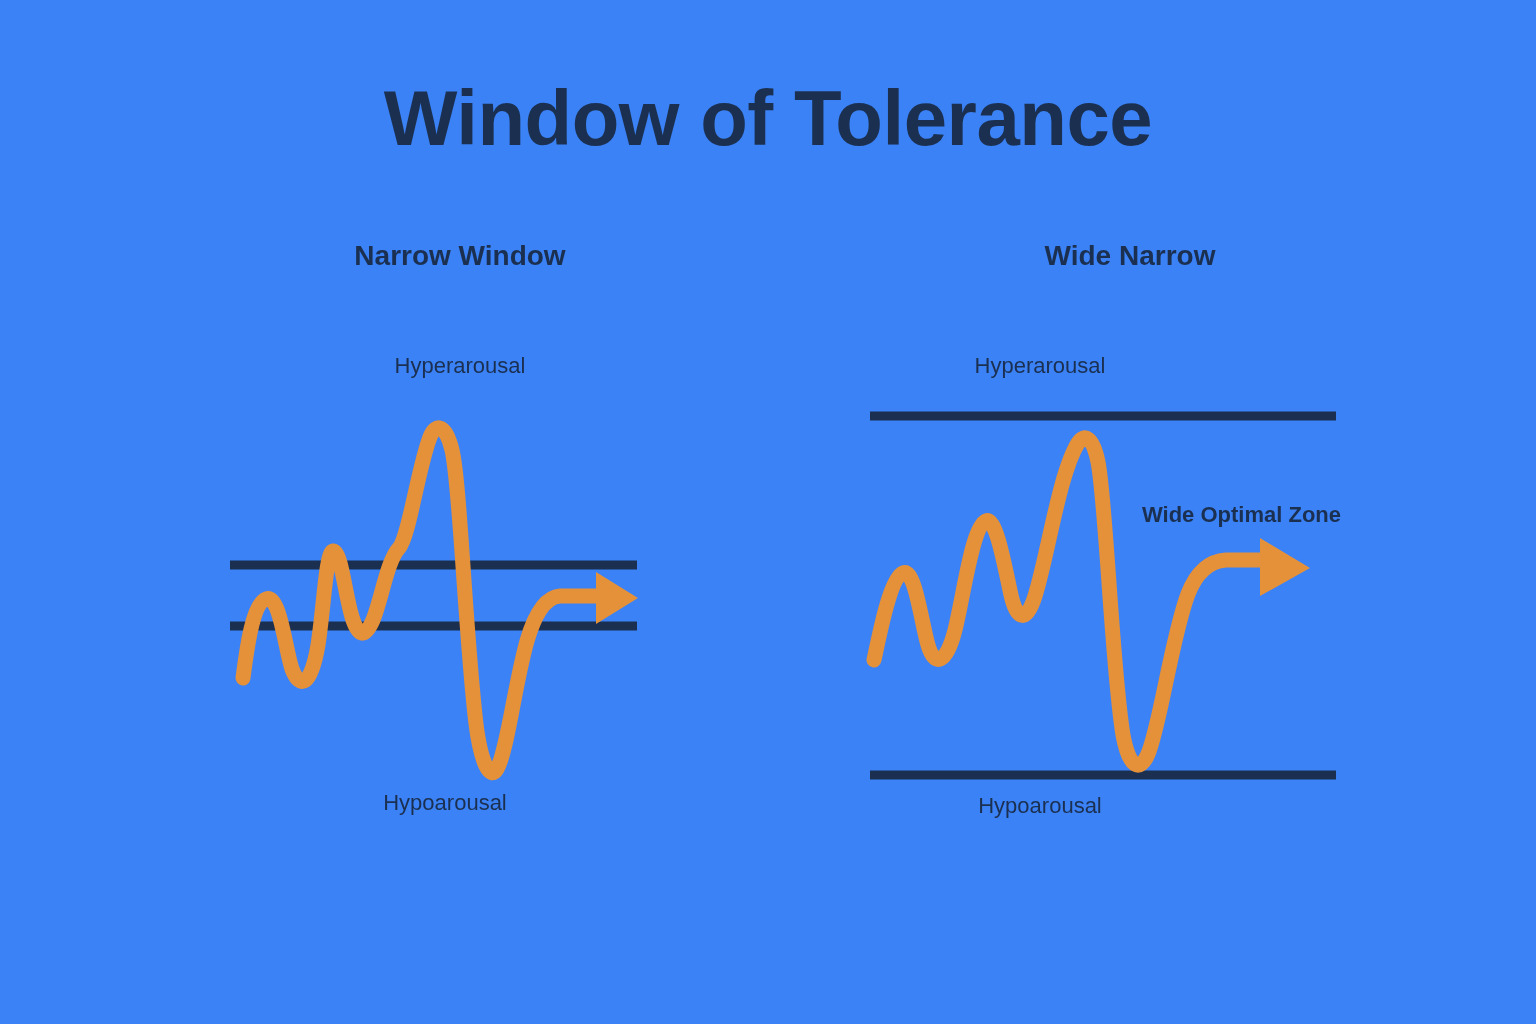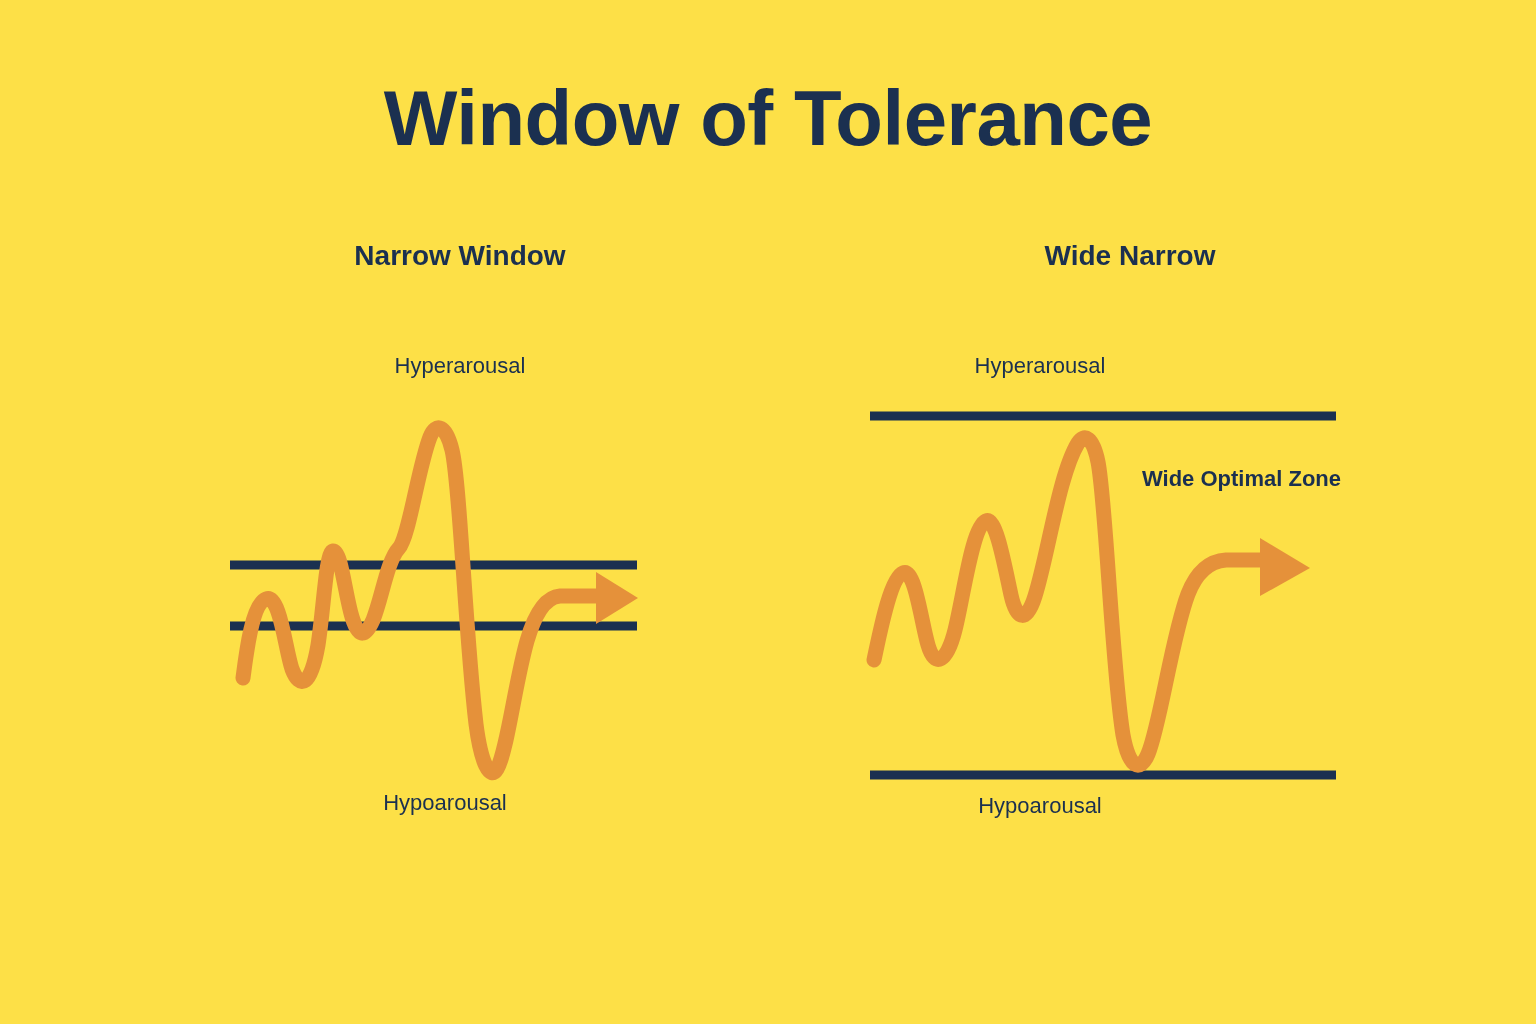--- a/index.html
+++ b/index.html
@@ -93,21 +93,21 @@
     stroke-linecap: round;
     stroke-linejoin: round;
   }
   .arrow-head {
     fill: #e5913a;
   }
 </style>
 </head>
 <body>
 
-<div id="page" style="background: #fde047;">
+<div id="page" style="background: #3b82f6;">
 
   <div id="title" style="color: rgb(27, 48, 80);">Window of Tolerance</div>
 
   <div class="panel" id="panel-narrow">
 
     <div class="panel-title" style="color: rgb(27, 48, 80);">Narrow Window</div>
 
     <div class="zone-label" id="narrow-hyper" style="color: rgb(27, 48, 80);">Hyperarousal</div>
 
     <div class="zone-label" id="narrow-hypo" style="color: rgb(27, 48, 80);">Hypoarousal</div>
@@ -136,21 +136,21 @@
 
     <polygon class="arrow-head" points="596,572 638,598 596,624" style="fill: rgb(229, 145, 58);"></polygon>
   </svg>
 
   <div class="panel" id="panel-wide">
 
     <div class="panel-title" style="color: rgb(27, 48, 80);">Wide Narrow</div>
 
     <div class="zone-label" id="wide-hyper" style="color: rgb(27, 48, 80);">Hyperarousal</div>
 
-    <div class="zone-label bold" id="wide-zone" style="color: rgb(27, 48, 80);">Wide Optimal Zone</div>
+    <div class="zone-label bold" id="wide-zone" style="color: rgb(27, 48, 80); margin-top: 36px;">Wide Optimal Zone</div>
 
     <div class="zone-label" id="wide-hypo" style="color: rgb(27, 48, 80);">Hypoarousal</div>
   </div>
 
   <svg class="svg-canvas" width="1536" height="1024" viewBox="0 0 1536 1024">
 
     <line class="boundary-line" x1="870" y1="416" x2="1336" y2="416" style="stroke: rgb(27, 48, 80);"></line>
     <line class="boundary-line" x1="870" y1="775" x2="1336" y2="775" style="stroke: rgb(27, 48, 80);"></line>
 
     <path class="wave-path" d="M 874 660

